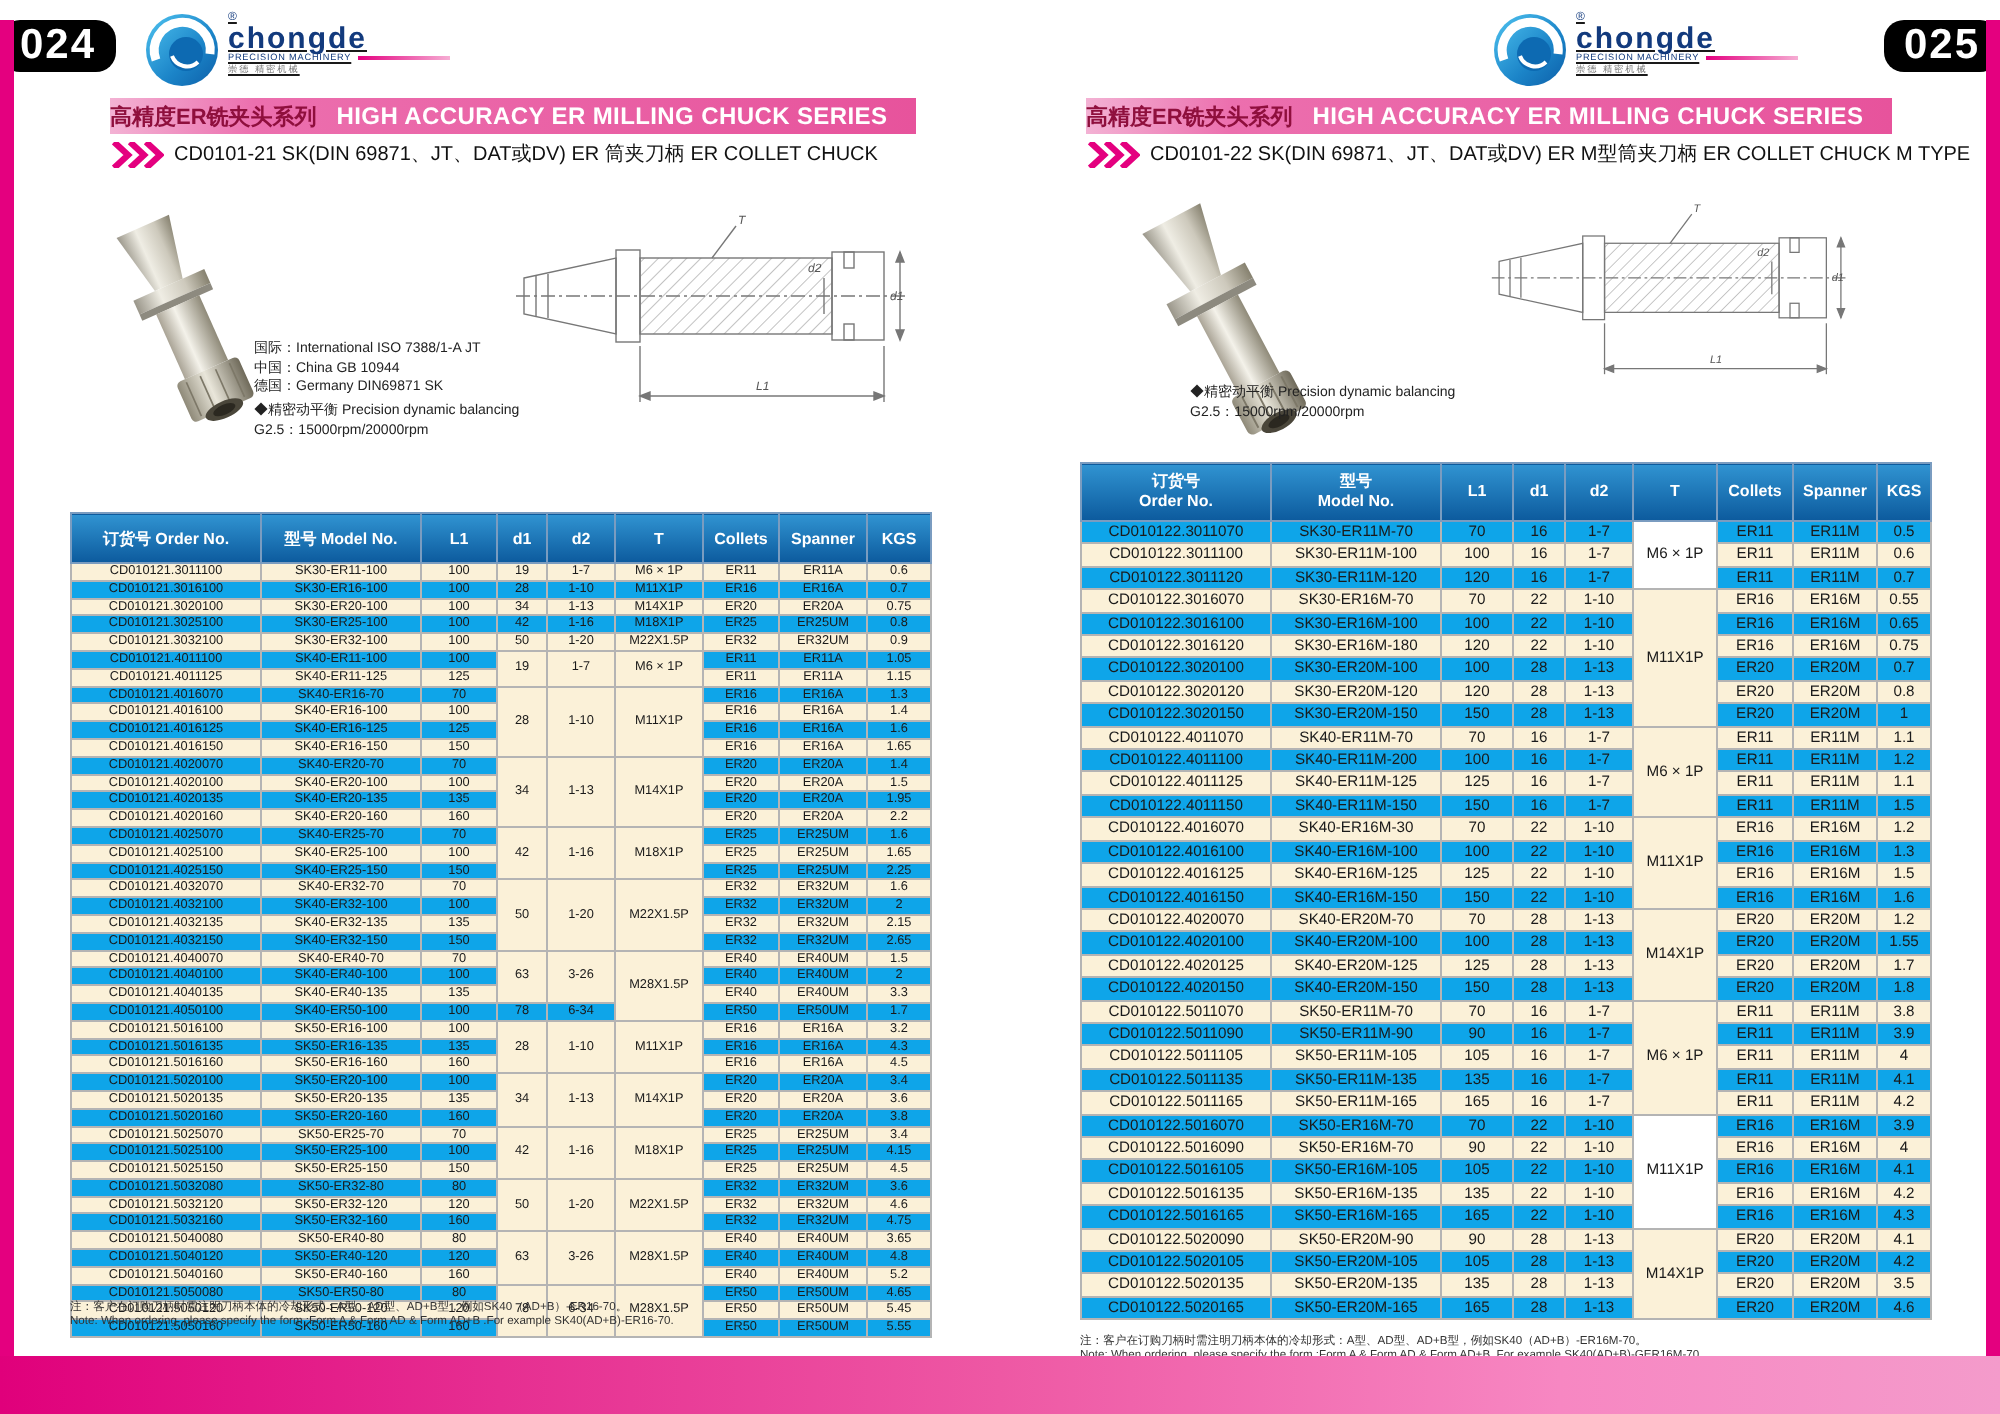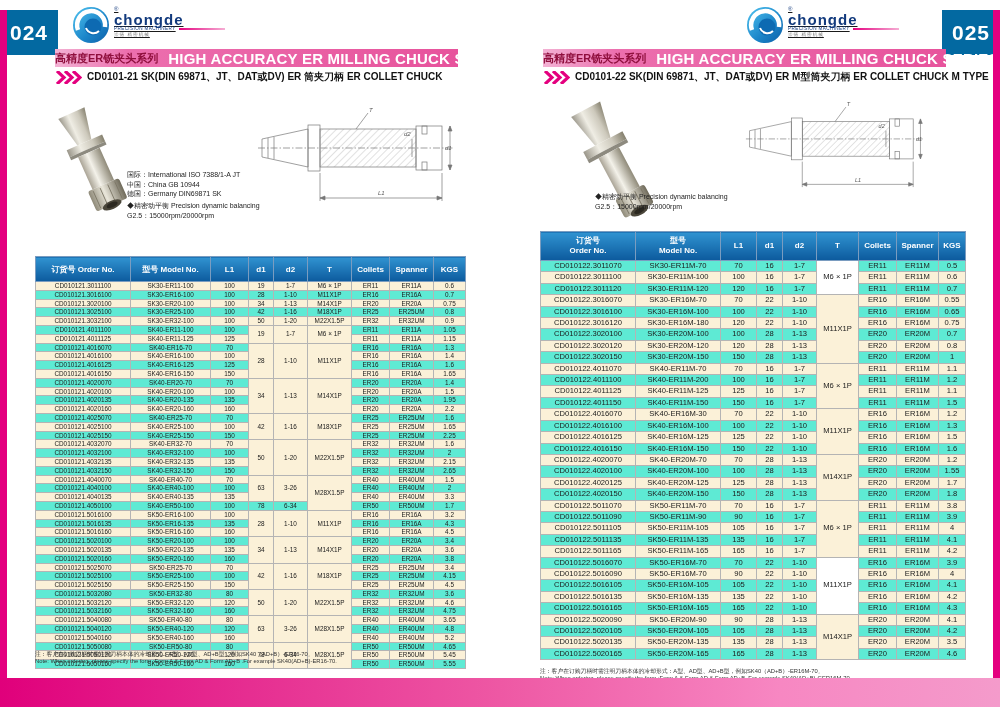--- a/index.html
+++ b/index.html
@@ -4,51 +4,51 @@
 <style>
   html,body{margin:0;padding:0;}
   body{width:1000px;height:707px;position:relative;background:#fff;overflow:hidden;
        font-family:"Liberation Sans", sans-serif;color:#1a1a1a;}
   .page{position:absolute;top:0;width:500px;height:707px;}
   #pageL{left:0;} #pageR{left:500px;}
 
   
   .edge{position:absolute;top:10px;height:668px;width:7px;background:#E4007F;}
   .edge.l{left:0;} .edge.r{right:0;}
-  .pageno{position:absolute;top:10px;width:58px;height:45px;background:#0369a1;color:#fff;
-          font-size:21px;font-weight:bold;display:flex;align-items:center;justify-content:center;letter-spacing:1px;}
+  .pageno{position:absolute;top:10px;width:58px;height:26px;background:#000000;color:#fff;
+          font-size:21px;font-weight:bold;display:flex;align-items:center;justify-content:center;letter-spacing:1px;border-radius:10px;}
   .pageno.l{left:0;} .pageno.r{right:0;text-align:right;}
 
   
   .logo{position:absolute;top:6px;display:flex;align-items:flex-start;}
   .logo-text{margin-left:4px;line-height:1;text-decoration:underline;}
   .logo-reg{font-size:6px;color:#123a7d;height:6px;}
   .logo-name{font-size:15px;font-weight:bold;color:#123a7d;letter-spacing:1px;text-transform:lowercase;}
   .logo-sub{font-size:4.6px;color:#123a7d;letter-spacing:.4px;white-space:nowrap;}
   .logo-line{display:inline-block;width:46px;height:2px;background:linear-gradient(90deg,#E4007F,#f6aed4);
              margin-left:3px;vertical-align:middle;}
   .logo-zh{font-size:4.6px;color:#777;margin-top:1.5px;letter-spacing:1px;}
 
   
   .series-bar{position:absolute;top:49px;width:403px;height:18px;
       background:linear-gradient(90deg,#f3b2d4 0%,#ec6fae 18%,#e7539c 100%);
       display:flex;align-items:center;padding-left:0;box-sizing:border-box;white-space:nowrap;}
   .series-zh{font-size:11px;font-weight:bold;color:#8f0f3d;}
-  .series-en{font-size:15px;font-weight:bold;color:#fff;margin-left:10px;letter-spacing:.2px;}
+  .series-en{font-size:12px;font-weight:bold;color:#fff;margin-left:10px;letter-spacing:.2px;}
 
   
   .section-row{position:absolute;top:70px;display:flex;align-items:center;white-space:nowrap;}
-  .section-title{font-size:10px;font-weight:bold;color:#111;margin-left:5px;}
+  .section-title{font-size:10px;font-weight:normal;color:#111;margin-left:5px;}
 
   
   .standards{position:absolute;font-size:7px;line-height:9.5px;color:#222;}
   .balancing{position:absolute;font-size:7px;line-height:9.5px;color:#222;}
 
   
-  table{border-collapse:collapse;table-layout:fixed;position:absolute;background:#5eead4;border:1px solid #8a8a8a;padding-left:30px;}
+  table{border-collapse:collapse;table-layout:fixed;position:absolute;background:#0ea5e9;border:1px solid #8a8a8a;padding-left:30px;}
   th{background:linear-gradient(#3093D1,#0C5A9D);color:#fff;font-weight:bold;border:1px solid #7a9cc0;
      padding:0;vertical-align:middle;text-align:center;}
   td{border:1px solid #b4b4b4;padding:0;text-align:center;vertical-align:middle;
      overflow:hidden;white-space:nowrap;}
   .tbl-left{left:35px;top:236px;width:430px;font-size:6.4px;margin-top:20px;}
   .tbl-left th{height:24px;font-size:8px;}
   .tbl-left td{height:7.8px;line-height:7.8px;}
   .tbl-left tbody tr:nth-child(odd) td{background:#FBF1D8;}
   .tbl-left td.merged{background:#FBF1D8;}
   .tbl-right{left:40px;top:231px;width:425px;font-size:7.6px;}

